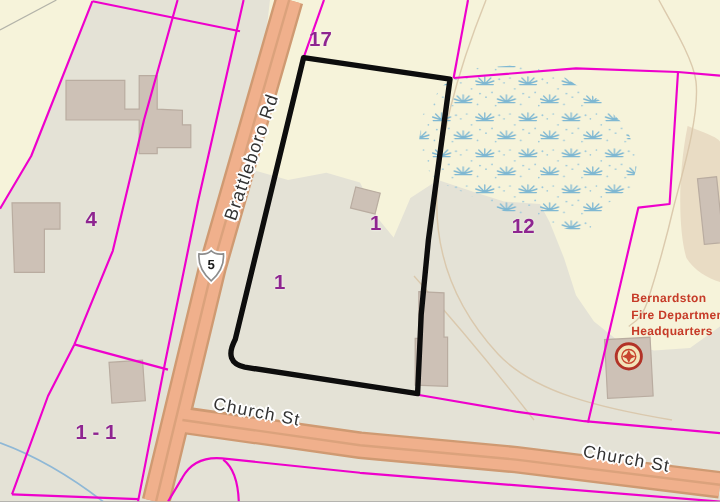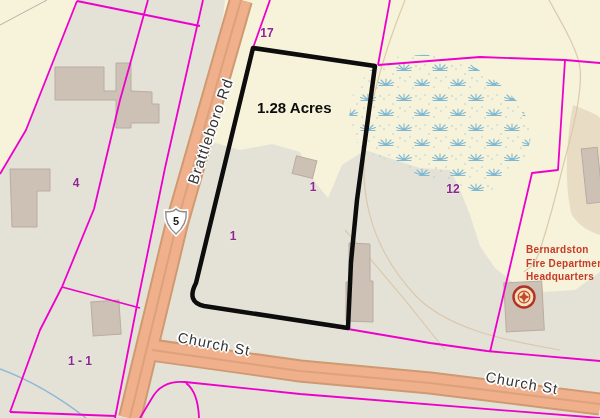--- a/index.html
+++ b/index.html
@@ -10,21 +10,21 @@
     font-family:"Liberation Sans","DejaVu Sans",sans-serif;
   }
   #stage svg{position:absolute;left:0;top:0;}
   .lbl{position:absolute;white-space:nowrap;transform:translate(-50%,-50%) rotate(var(--rot,0deg));}
   .road-lbl{
     font-size:15px;font-weight:500;color:#333;letter-spacing:1px;
     text-shadow:-1px -1px 0 #fff,1px -1px 0 #fff,-1px 1px 0 #fff,1px 1px 0 #fff,
                  0 -2px 0 #fff,0 2px 0 #fff,-2px 0 0 #fff,2px 0 0 #fff;
   }
   .plbl{
-    font-size:12px;font-weight:bold;color:#8e2590;
+    font-size:17px;font-weight:bold;color:#8e2590;
     text-shadow:0 0 2px rgba(255,255,255,.8);
   }
   .acres{
     position:absolute;left:257px;top:99px;
     font-size:15px;font-weight:bold;color:#0c0c0c;white-space:nowrap;
   }
   .shield-num{
     font-size:11px;font-weight:bold;color:#1c1c1c;
   }
   .fire-hq{
@@ -146,25 +146,24 @@
   <div class="lbl shield-num" style="left:176px;top:221px">5</div>
 
   <div class="lbl plbl" style="left:267px;top:33px">17</div>
 
   <div class="lbl plbl" style="left:76px;top:183px">4</div>
 
   <div class="lbl plbl" style="left:233px;top:236px">1</div>
 
   <div class="lbl plbl" style="left:313px;top:187px">1</div>
 
-  <div class="lbl plbl" style="left:453px;top:189px">12</div>
+  <div class="lbl plbl" style="left:436px;top:189px">12</div>
 
   <div class="lbl plbl" style="left:80px;top:361px">1 - 1</div>
 
-  <div class="acres">1.28 Acres</div>
 
   <div class="fire-hq">
     <span>Bernardston</span>
     <span>Fire Department</span>
     <span>Headquarters</span>
   </div>
 
 </div>
 
 </body></html>

